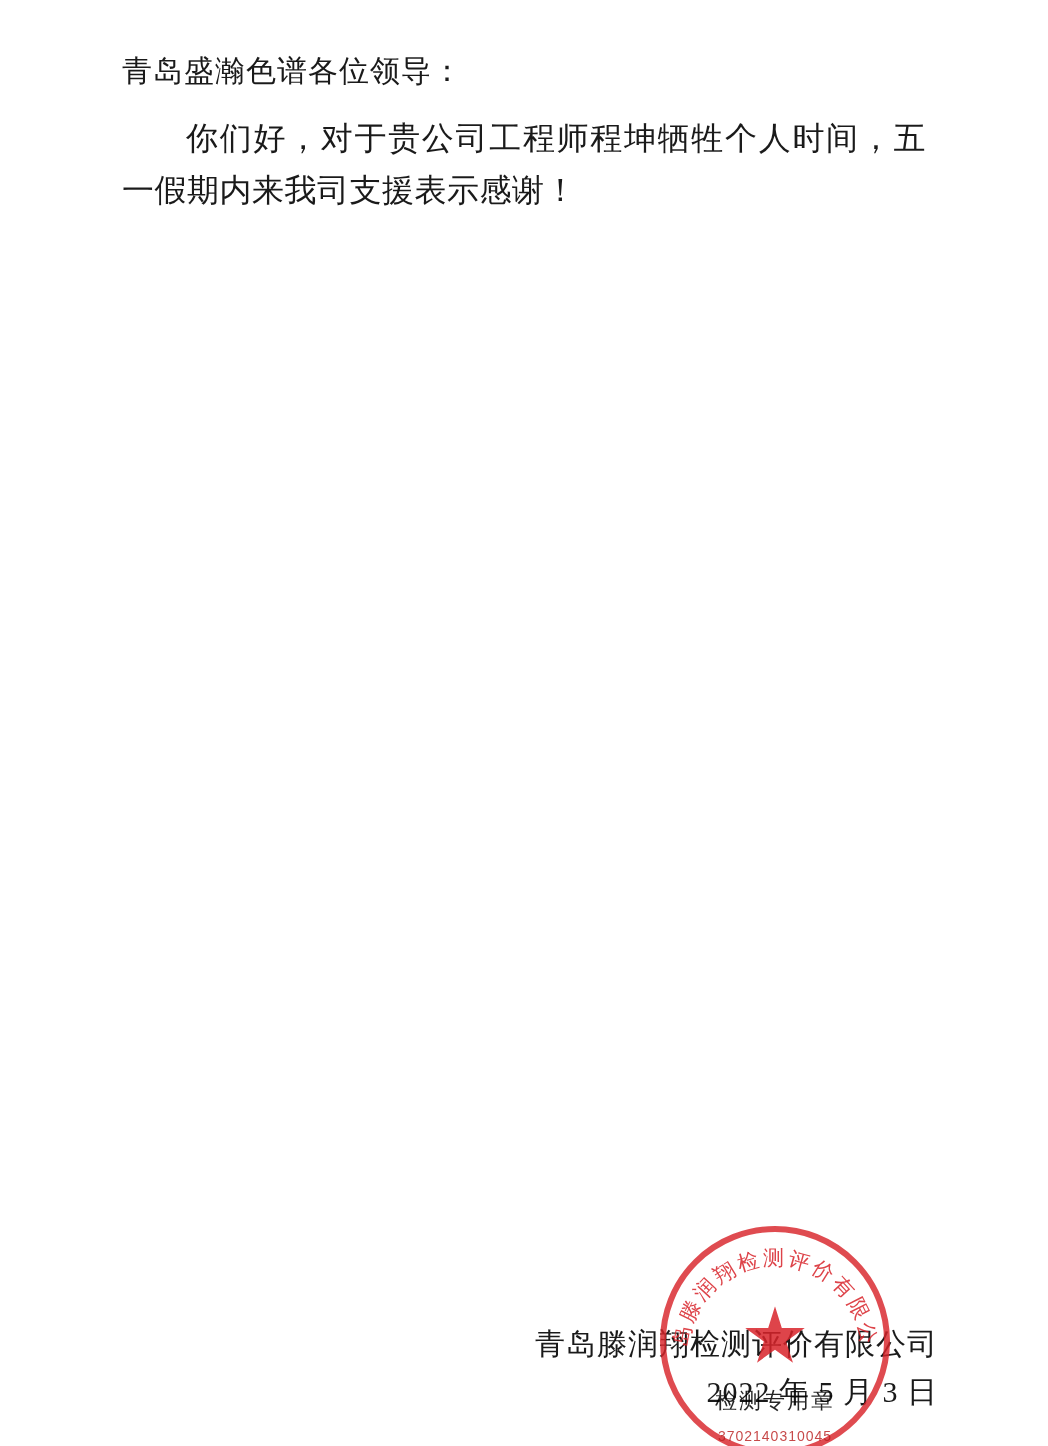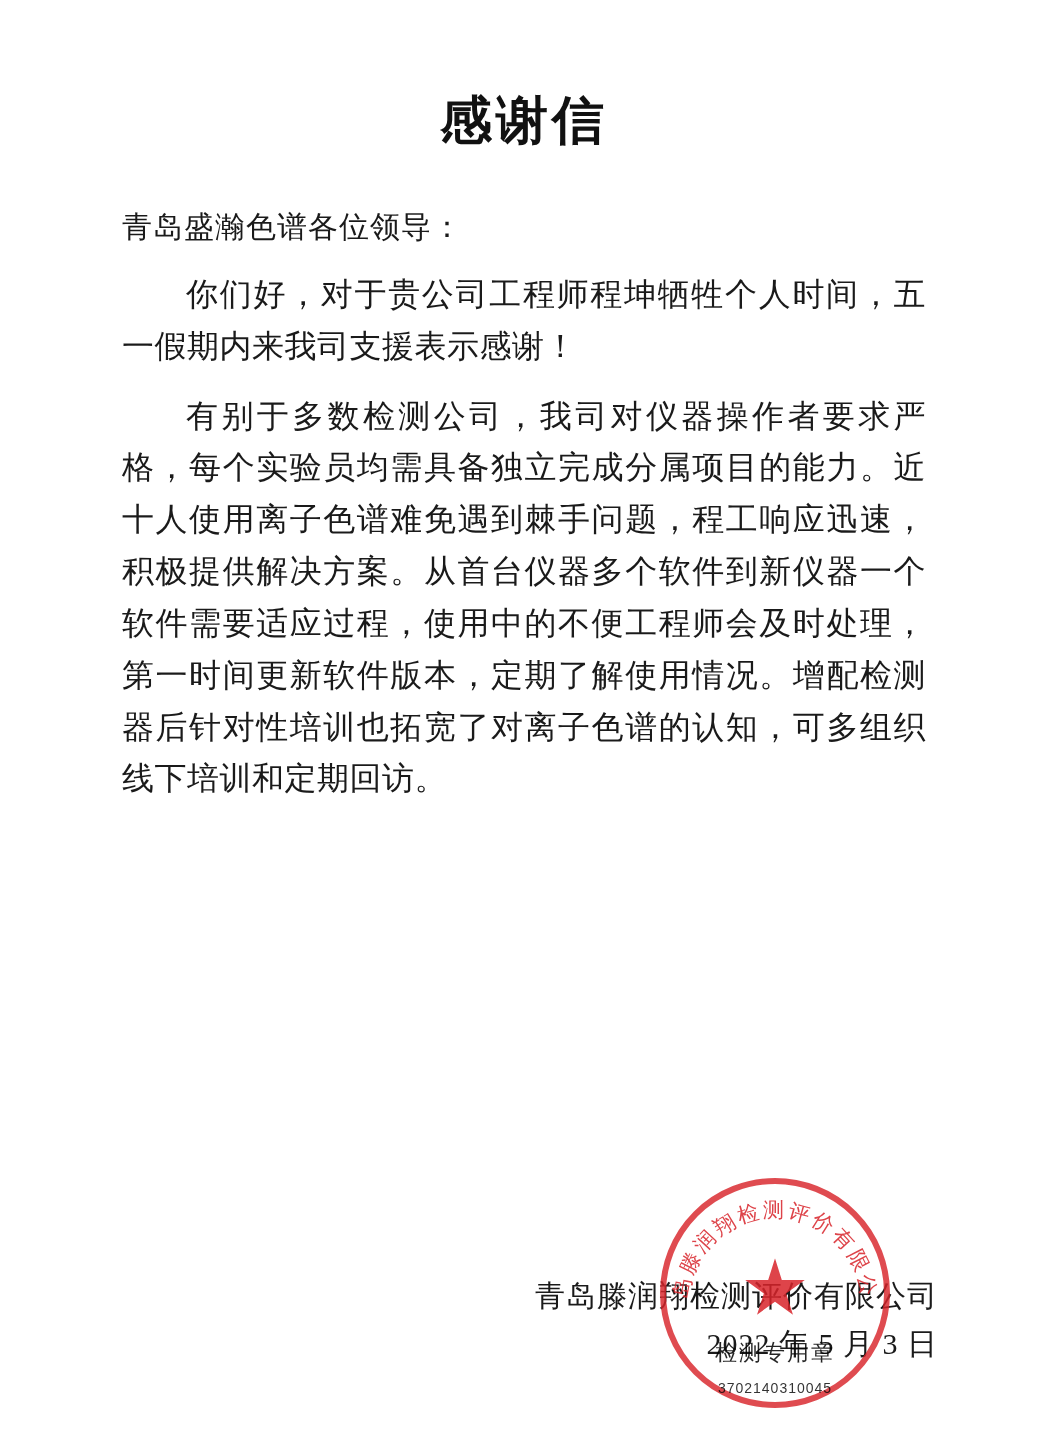--- a/index.html
+++ b/index.html
@@ -128,38 +128,36 @@
     font-size: 22px;
     letter-spacing: 2px;
     opacity: 0.85;
   }
   .seal-code {
     position: absolute;
     left: 0;
     right: 0;
     bottom: 12px;
     text-align: center;
-    color: #000000;
+    color: #b91c1c;
     font-size: 14px;
     letter-spacing: 1px;
     opacity: 0.8;
     font-family: "Liberation Sans", sans-serif;
   }
 </style>
 </head>
 <body>
 
 <div class="page">
 
-  <h1 class="doc-title">感谢信</h1>
 
   <div class="body-block">
     <div class="salutation">青岛盛瀚色谱各位领导：</div>
     <p class="para first">你们好，对于贵公司工程师程坤牺牲个人时间，五一假期内来我司支援表示感谢！</p>
-    <p class="para">有别于多数检测公司，我司对仪器操作者要求严格，每个实验员均需具备独立完成分属项目的能力。近十人使用离子色谱难免遇到棘手问题，程工响应迅速，积极提供解决方案。从首台仪器多个软件到新仪器一个软件需要适应过程，使用中的不便工程师会及时处理，第一时间更新软件版本，定期了解使用情况。增配检测器后针对性培训也拓宽了对离子色谱的认知，可多组织线下培训和定期回访。</p>
   </div>
 
   <div class="signature-area">
     <div class="sign-company">青岛滕润翔检测评价有限公司</div>
     <div class="sign-date">2022 年 5 月 3 日</div>
   </div>
 
   <div class="seal">
     <div class="seal-ring"></div>
     <div class="seal-arc-text">

